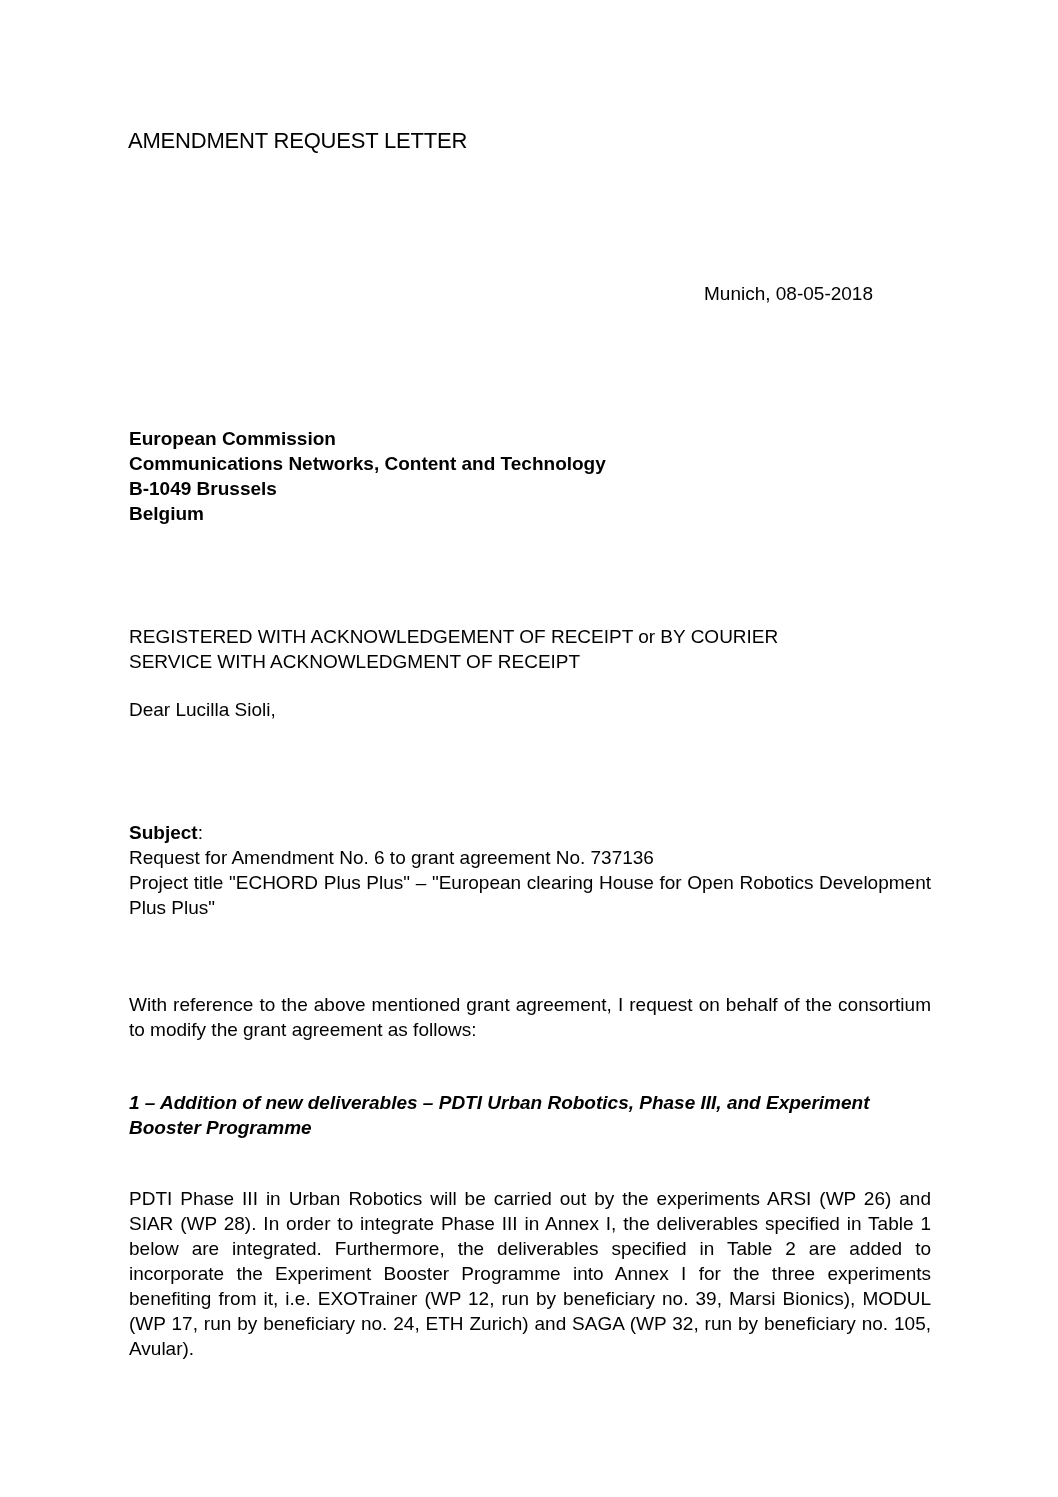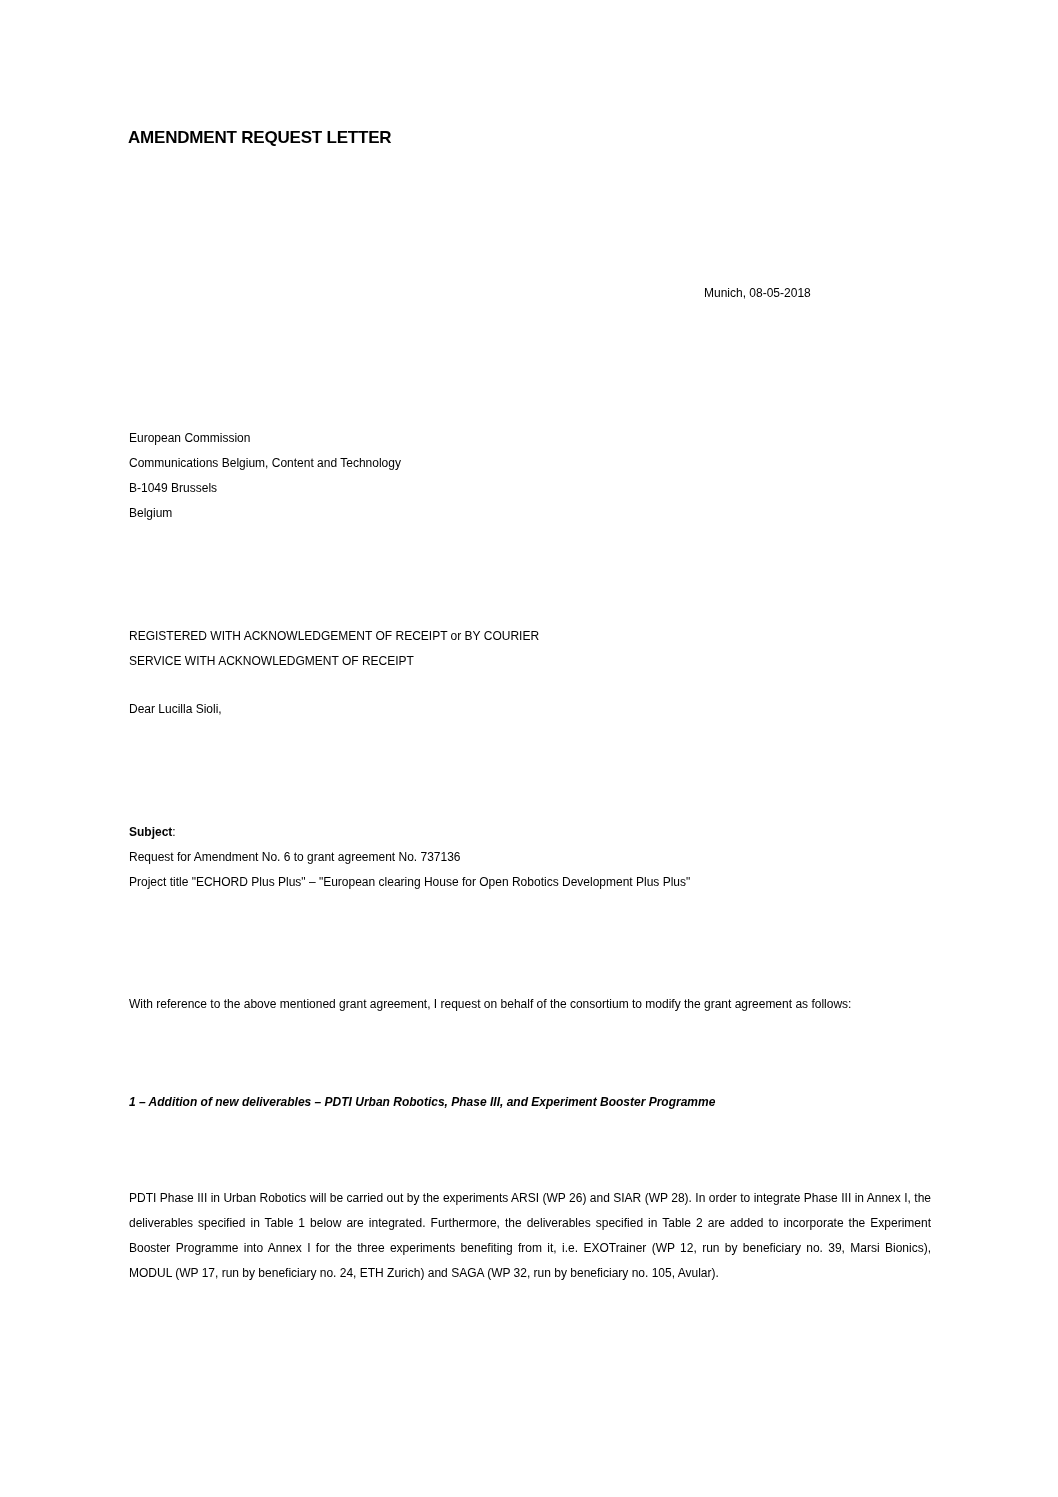--- a/index.html
+++ b/index.html
@@ -2,45 +2,45 @@
 <html><head>
   <meta charset="utf-8">
   <style>
     html, body { margin: 0; padding: 0; background: #ffffff; }
     body {
       width: 1058px; height: 1497px; position: relative; overflow: hidden;
       font-family: "Liberation Sans", sans-serif; color: #000;
     }
     .abs { position: absolute; }
     .title {
-      left: 128px; top: 128px; font-size: 17px; font-weight: bold; letter-spacing: -0.2px;
+      left: 128px; top: 128px; font-size: 22px; font-weight: normal; letter-spacing: -0.2px;
     }
-    .txt { font-size: 12px; line-height: 25px; }
+    .txt { font-size: 19px; line-height: 25px; }
     .date { left: 704px; top: 281px; }
-    .addr { left: 129px; top: 426px; }
+    .addr { left: 129px; top: 426px; font-weight: bold; }
     .reg { left: 129px; top: 598px; margin-top: 26px; }
     .salute { left: 129px; top: 697px; }
     .subj { left: 129px; top: 820px; width: 802px; }
     .subj-label { font-weight: bold; }
     .justify { text-align: justify; text-align-last: left; }
     .intro { left: 129px; top: 992px; width: 802px; }
     .heading { left: 129px; top: 1090px; width: 760px; font-weight: bold; font-style: italic; }
     .body1 { left: 129px; top: 1186px; width: 802px; }
     .line { display: block; }
   </style>
 </head>
 <body>
 
 <div class="abs title">AMENDMENT REQUEST LETTER</div>
 
 <div class="abs txt date">Munich, 08-05-2018</div>
 
 <div class="abs txt addr">
   <span class="line">European Commission</span>
-  <span class="line">Communications Belgium, Content and Technology</span>
+  <span class="line">Communications Networks, Content and Technology</span>
   <span class="line">B-1049 Brussels</span>
   <span class="line">Belgium</span>
 </div>
 
 <div class="abs txt reg">
   <span class="line">REGISTERED WITH ACKNOWLEDGEMENT OF RECEIPT or BY COURIER</span>
   <span class="line">SERVICE WITH ACKNOWLEDGMENT OF RECEIPT</span>
 </div>
 
 <div class="abs txt salute">Dear Lucilla Sioli,</div>

